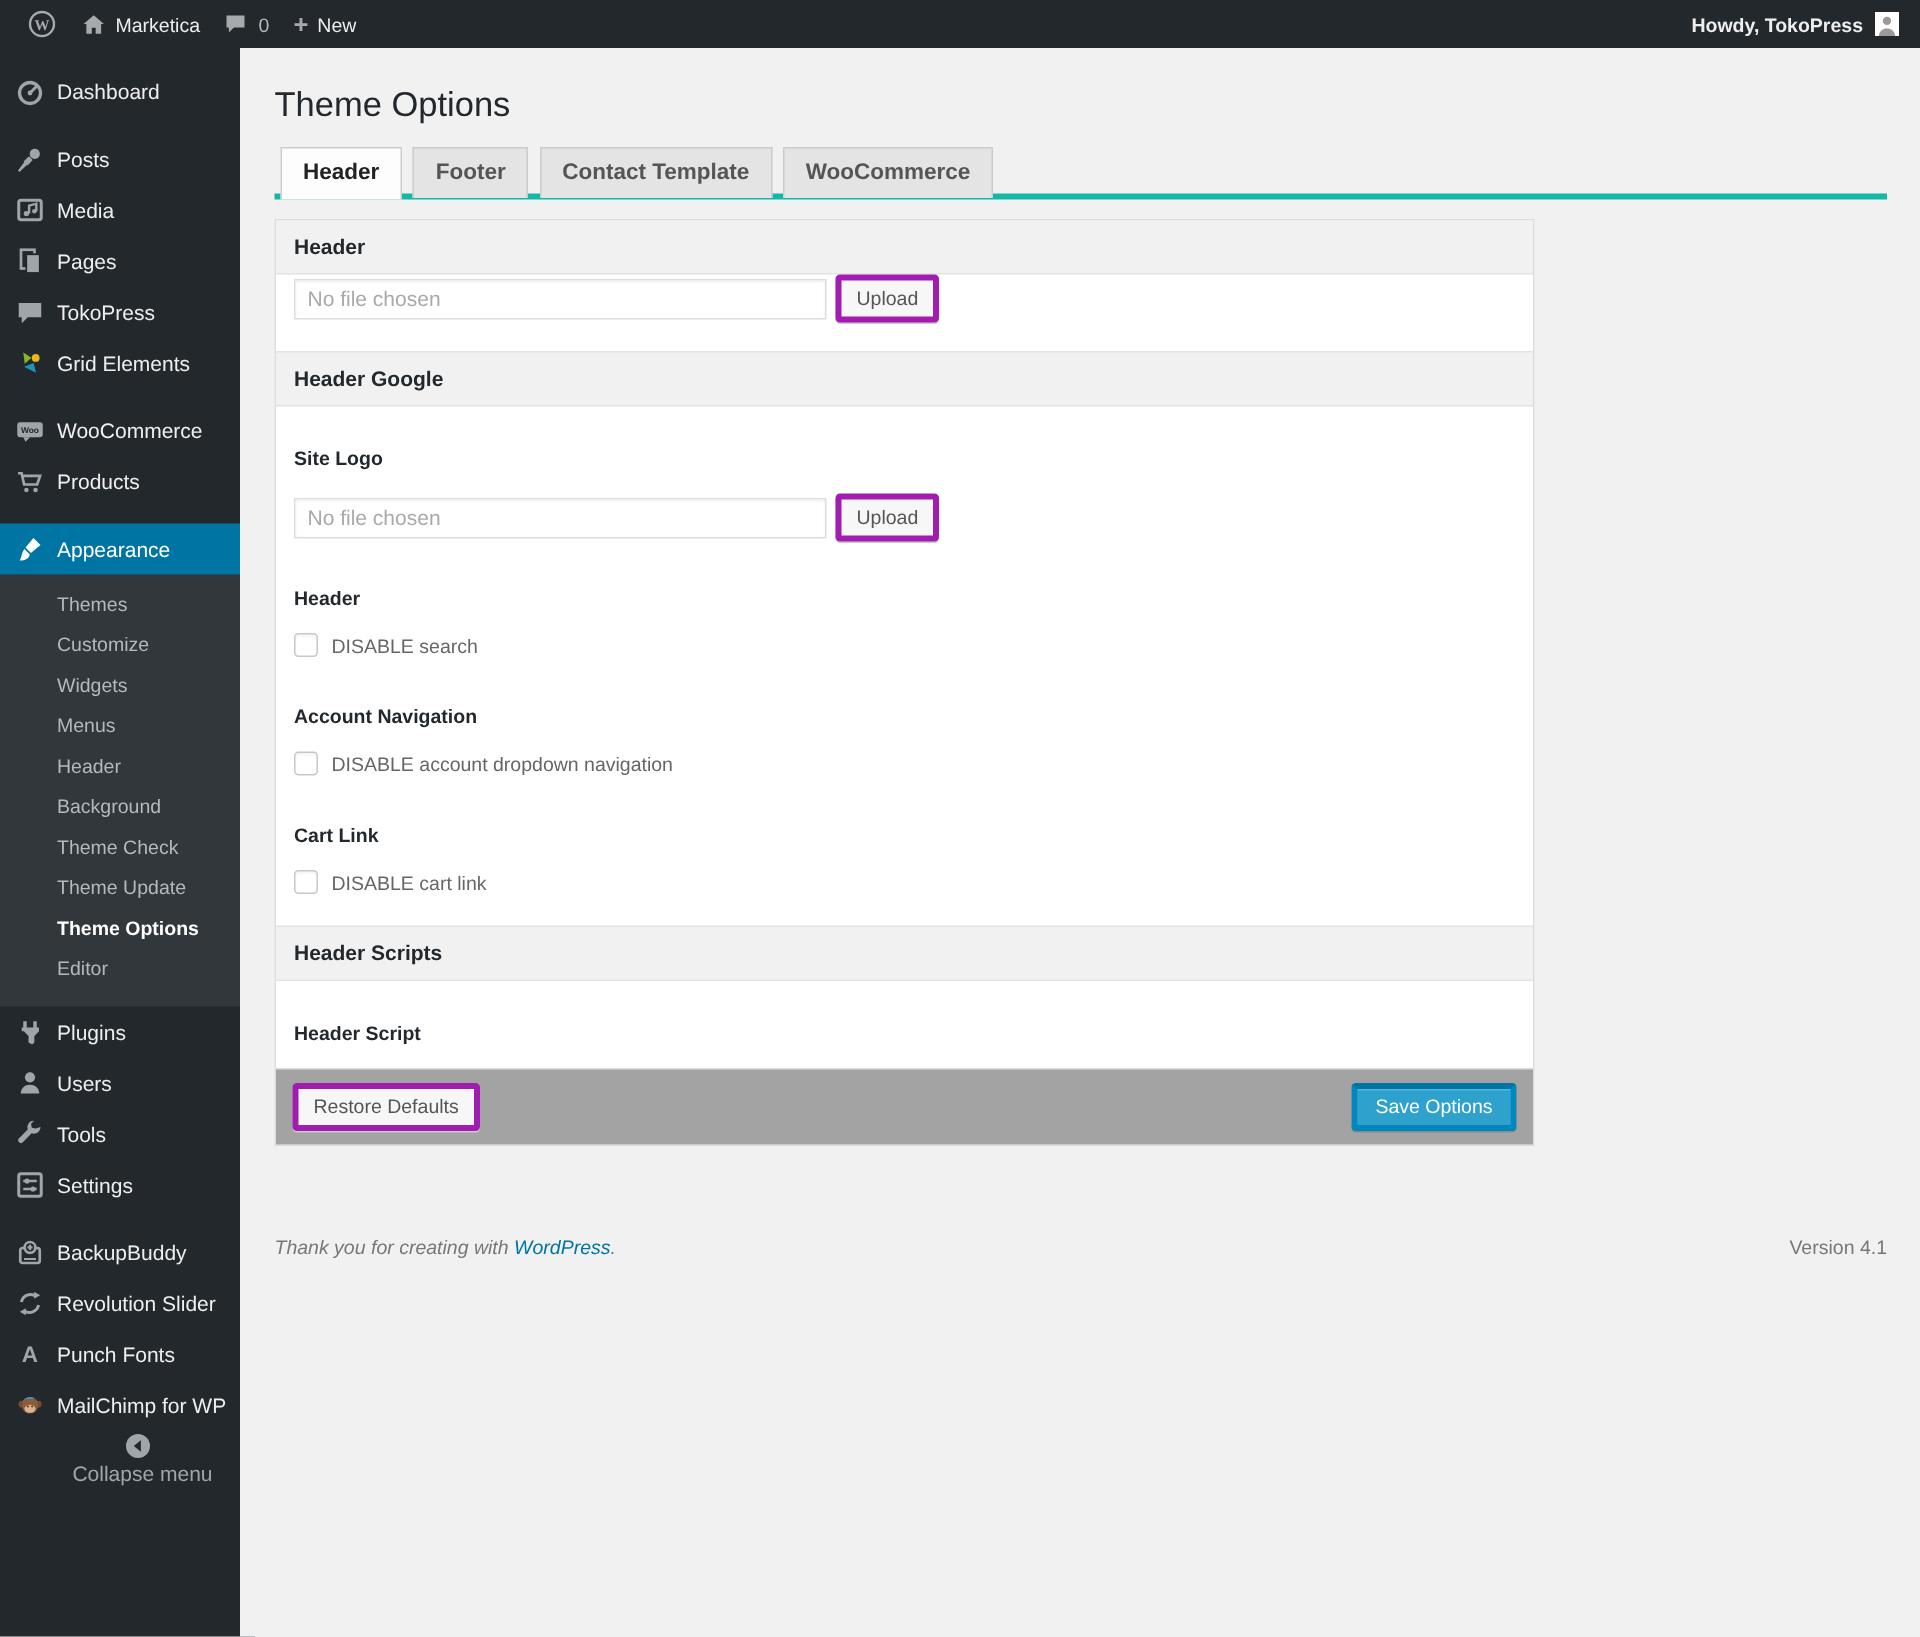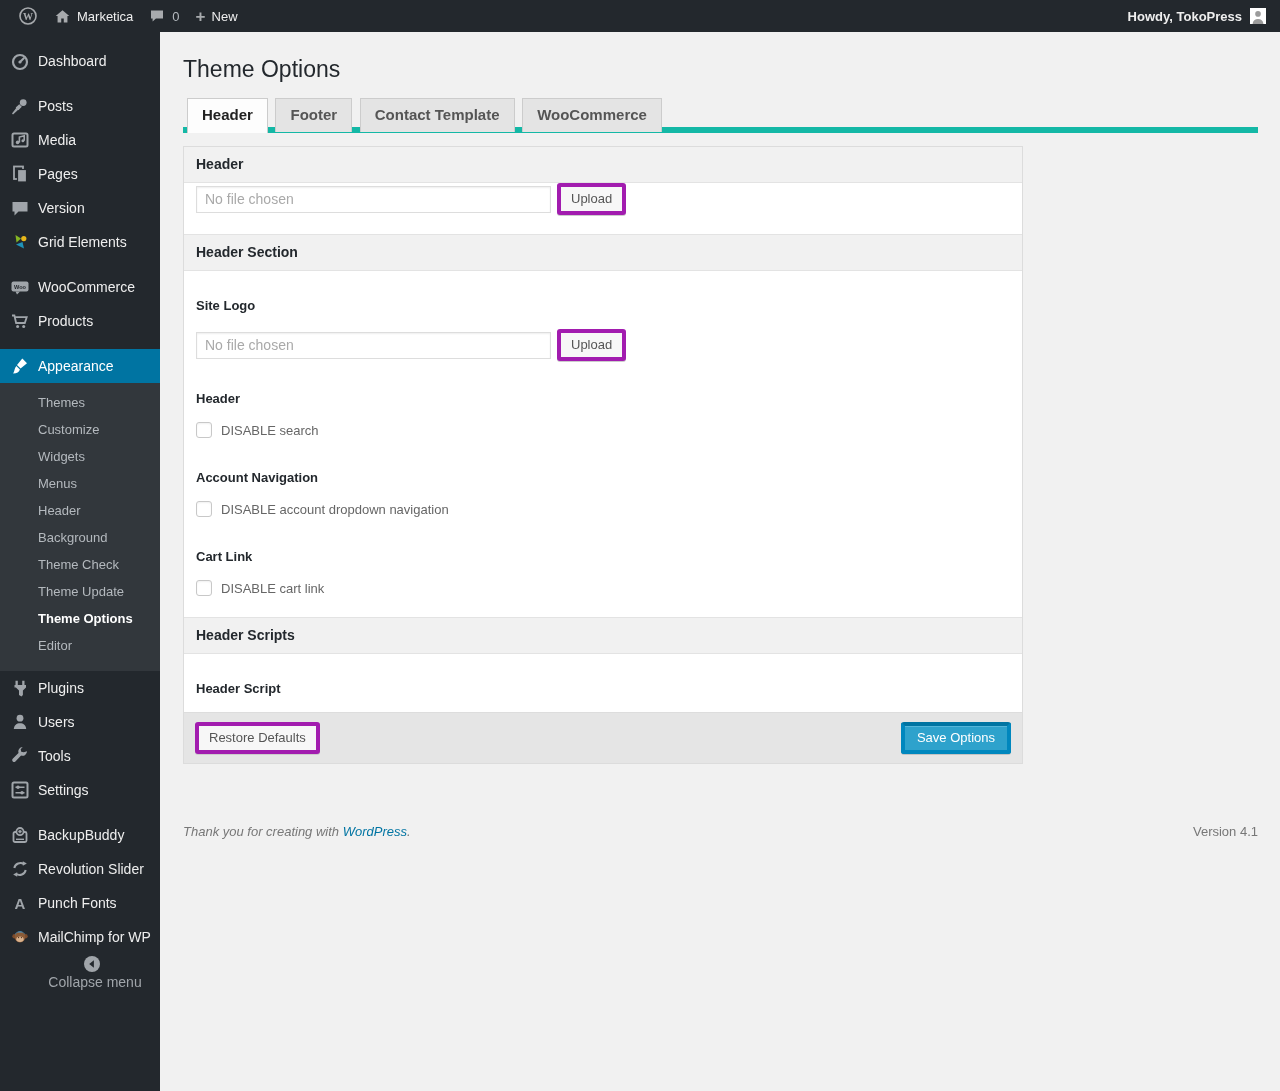--- a/index.html
+++ b/index.html
@@ -50,21 +50,21 @@
   .collapse-item { margin-top:0; color:#a0a5aa;flex-direction:column; }
   .collapse-item .ab-label { color:#a0a5aa; }
   
   .content {
     position:absolute; top:32px; left:160px; right:0; bottom:0;
     padding:23px 22px 0 23px; background:#f1f1f1;
   }
   .page-title {
     font-size:23px; font-weight:400; color:#23282d; margin:0 0 14px; line-height:29px;
   }
-  .tabs { border-bottom:6px solid #14b8a6; padding-left:4px; height:35px; }
+  .tabs { border-bottom:4px solid #14b8a6; padding-left:4px; height:35px; }
   .tab {
     display:inline-block; border:1px solid #ccc; border-bottom:none;
     background:#e4e4e4; color:#555; font-size:15px; font-weight:600;
     padding:7px 14px 8px; margin:0 4px -1px 0; cursor:pointer; line-height:18px;
   }
   .tab.active {
     background:#fdfdfd; color:#222; padding-bottom:9px; position:relative;
   }
   
   .panel {
@@ -103,21 +103,21 @@
   }
   .cb-label { margin-left:9px; color:#666; font-size:13px; }
   .script-row { display:flex; align-items:flex-start; margin-bottom:53px; }
   .script-textarea {
     width:441px; height:165px; border:1px solid #ddd; background:#fff;
     box-shadow:inset 0 1px 2px rgba(0,0,0,.07); resize:both;
     font-family:"DejaVu Sans Mono", monospace; font-size:13px; padding:6px; outline:none; color:#32373c;
   }
   .script-help { width:320px; margin:4px 0 0 17px; font-size:13px; color:#666; line-height:1.65; }
   .panel-footer {
-    background:#e5e5e5; border-top:1px solid #ddd; padding:9px 11px;
+    background:#a3a3a3; border-top:1px solid #ddd; padding:9px 11px;
     display:flex; align-items:center; justify-content:space-between;
   }
   
   .page-footer {
     width:1075px; margin-top:60px; display:flex; justify-content:space-between; align-items:baseline;
   }
   .thanks { font-style:italic; color:#777; font-size:13px; }
   .thanks .wp-link { color:#0074a2; text-decoration:none; cursor:pointer; }
   .version { color:#777; font-size:13px; }
 </style>
@@ -212,21 +212,21 @@
     </span>
     <span>Pages</span>
   </div>
 
   <div class="mi">
     <span class="ic">
       <svg width="20" height="20" viewBox="0 0 20 20" fill="#a0a5aa">
           <path d="M2.5 4h15v9.5h-9L4.5 17.5v-4h-2z"></path>
         </svg>
     </span>
-    <span>Version</span>
+    <span>TokoPress</span>
   </div>
 
   <div class="mi">
     <span class="ic">
       <svg width="20" height="20" viewBox="0 0 20 20">
           <path fill="#85b623" d="M5.5 3l5.5 3.5L6.5 10.5z"></path>
           <path fill="#1f93b8" d="M6 12.5l6.5-2.5 1.5 6.5z"></path>
           <circle fill="#e8b71a" cx="13.8" cy="6.6" r="2.6"></circle>
         </svg>
     </span>
@@ -396,21 +396,21 @@
 
     <div class="section-bar">Header</div>
 
     <div class="field">
       <div class="upload-row">
         <input class="file-input" type="text" placeholder="No file chosen" style="">
         <button class="btn">Upload</button>
       </div>
     </div>
 
-    <div class="section-bar">Header Section</div>
+    <div class="section-bar">Header Google</div>
 
     <div class="field">
       <div class="flabel">Site Logo</div>
       <div class="upload-row">
         <input class="file-input" type="text" placeholder="No file chosen" style="">
         <button class="btn">Upload</button>
       </div>
 
       <div class="flabel" style="margin-top:30px">Header</div>
       <div class="cb-row">

